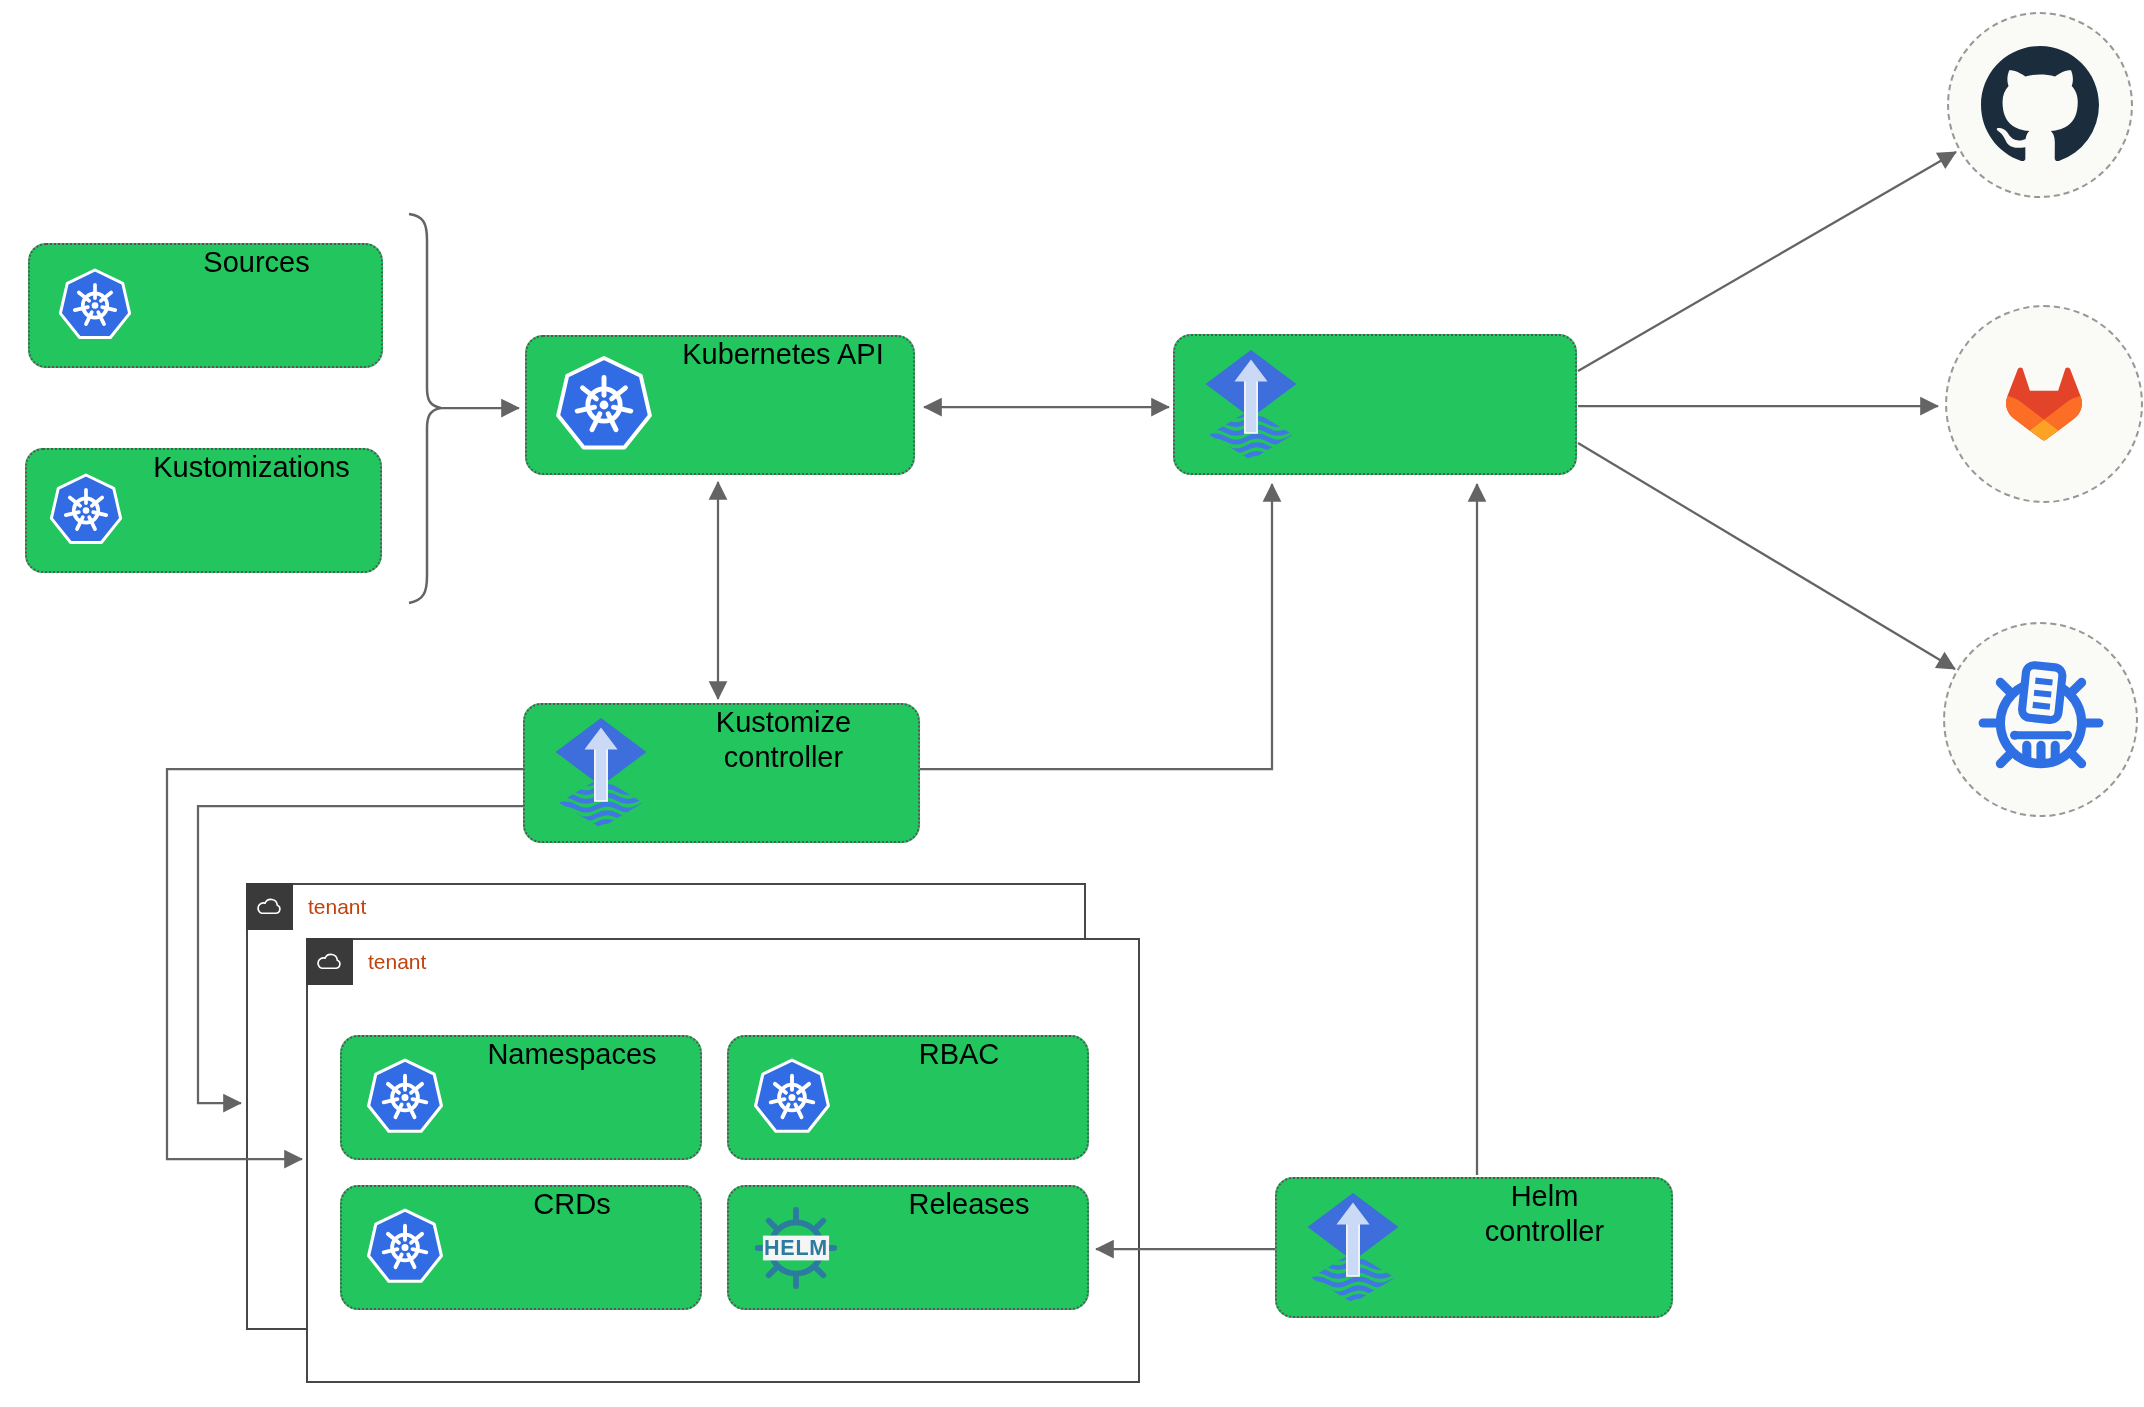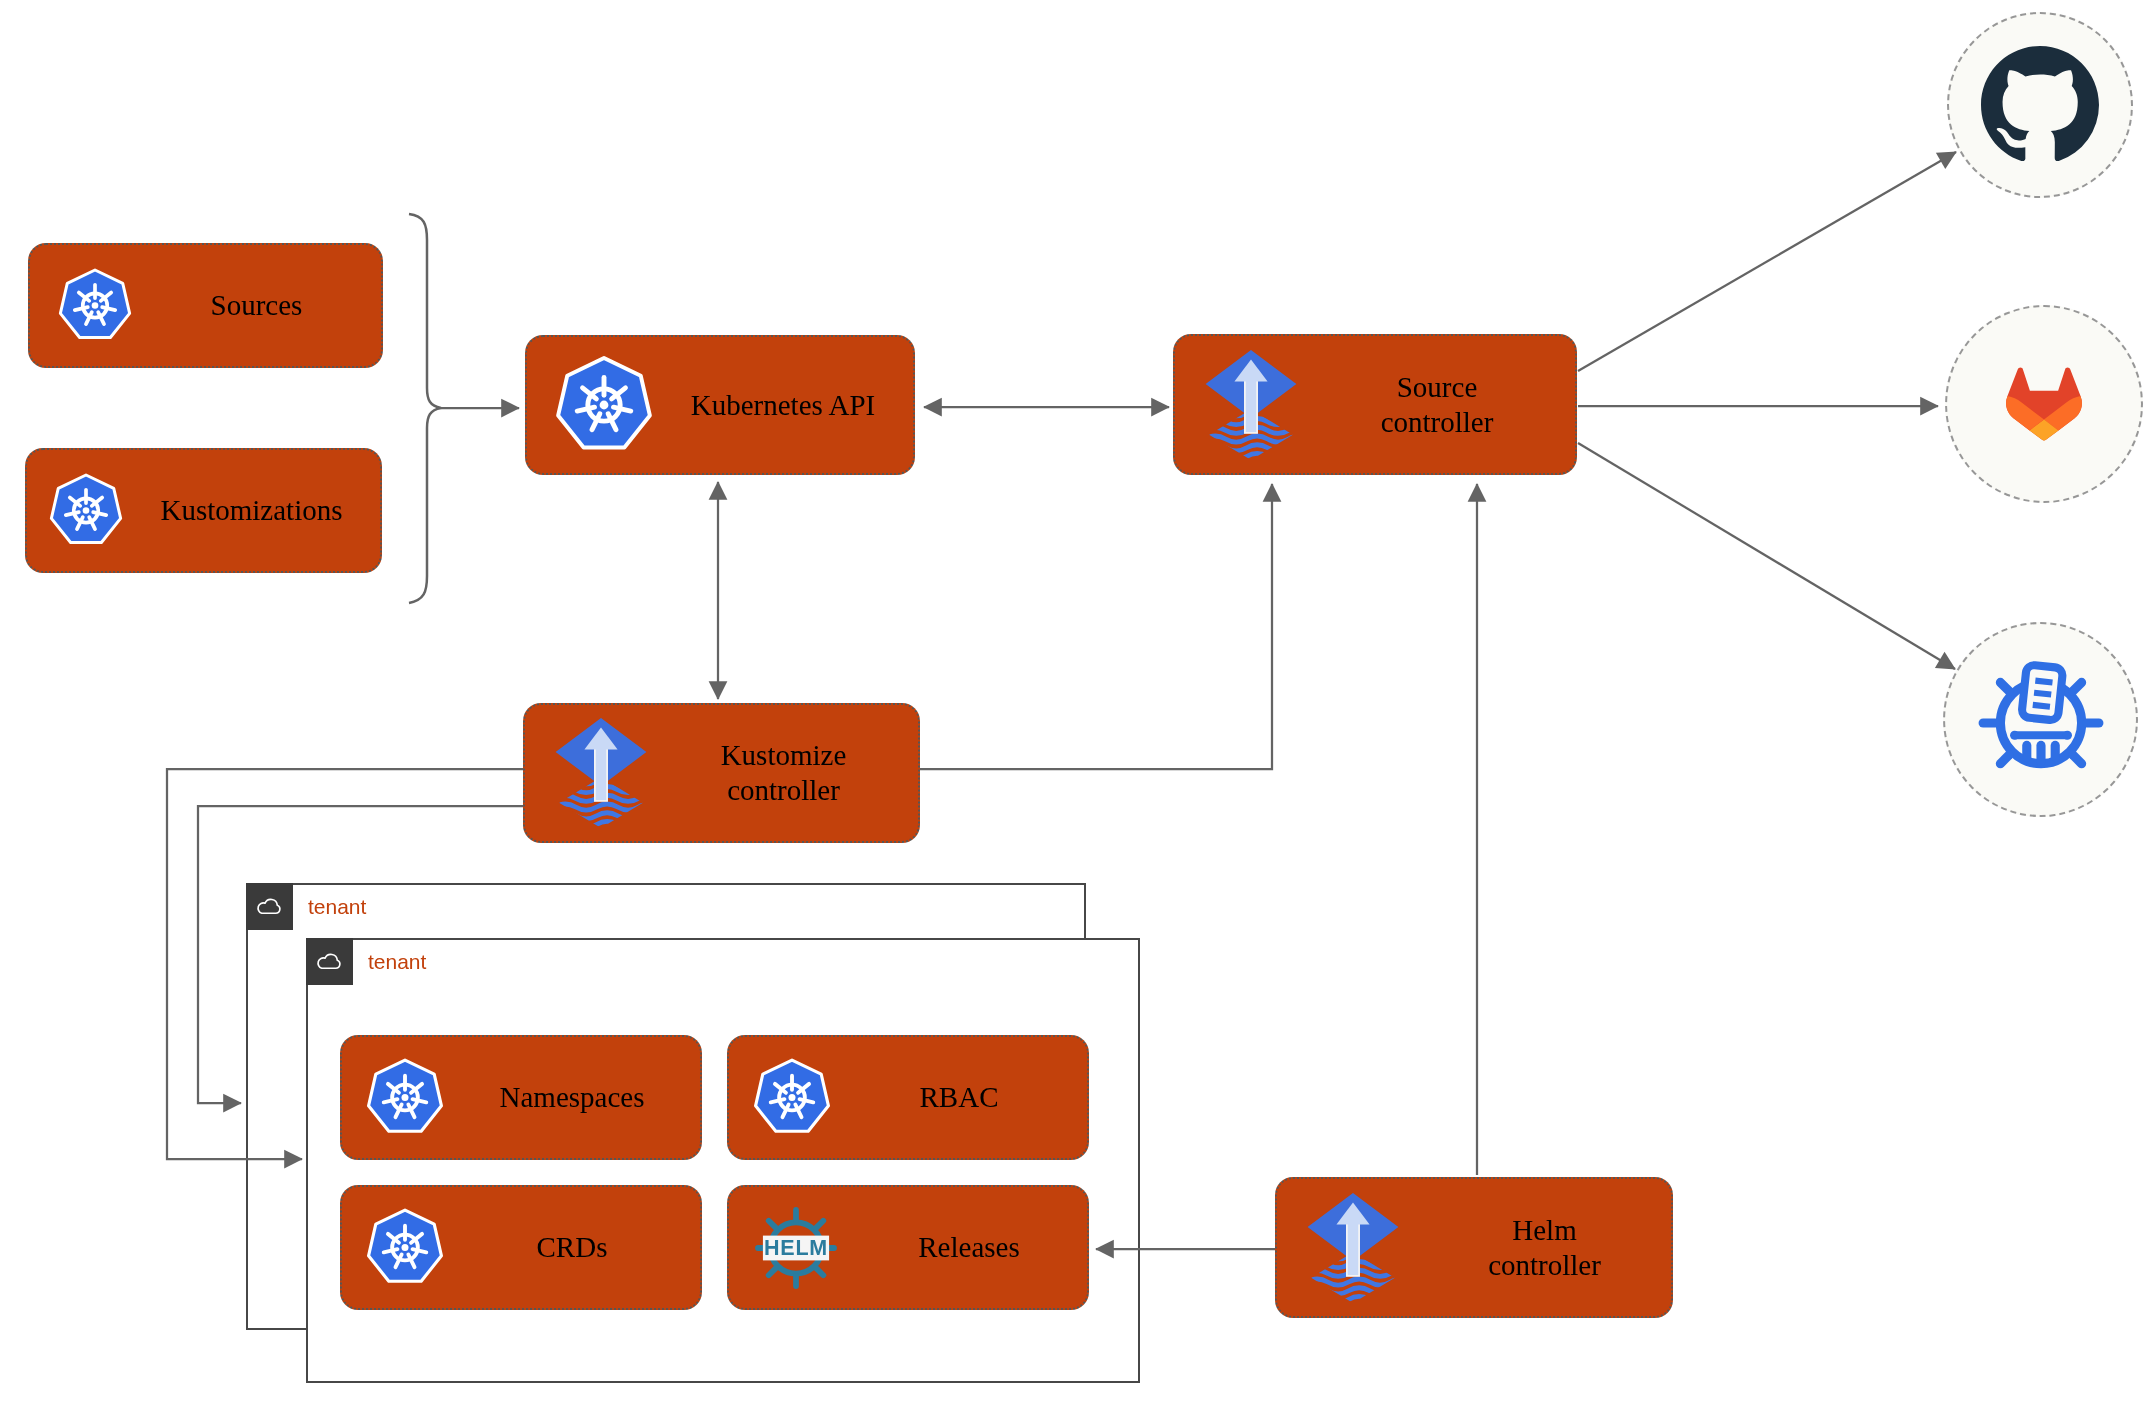--- a/index.html
+++ b/index.html
@@ -1,20 +1,20 @@
 <!DOCTYPE html>
 <html><head>
 <meta charset="utf-8">
 <style>
   html,body{margin:0;padding:0;background:#fff;}
   .canvas{position:relative;width:2144px;height:1407px;background:#FFFFFF;overflow:hidden;
           font-family:"Liberation Sans","DejaVu Sans",sans-serif;}
   
-  .node{position:absolute;background:#c2410c;border:2px dotted #565656;border-radius:18px;
-        display:flex;align-items:center;box-sizing:border-box;z-index:3;font-family:Liberation Serif, serif;}
+  .node{position:absolute;background:#22c55e;border:2px dotted #565656;border-radius:18px;
+        display:flex;box-sizing:border-box;z-index:3;}
   .node .ic{flex:0 0 auto;margin-left:28px;display:flex;align-items:center;}
   .node .lbl{flex:1;text-align:center;font-size:29px;color:#000;line-height:1.2;padding:0 14px;}
   .node--2line .lbl{max-width:180px;margin:0 auto;padding:0;}
   
   .extc{position:absolute;border-radius:50%;background:#FAFAF6;border:2px dashed #979797;
         display:flex;align-items:center;justify-content:center;box-sizing:border-box;z-index:3;}
   
   .tenant{position:absolute;background:#FFFFFF;border:2px solid #474747;box-sizing:border-box;}
   .tenant .tab{position:absolute;top:-2px;left:-2px;width:47px;height:47px;background:#3A3A3A;
         display:flex;align-items:center;justify-content:center;}
@@ -171,21 +171,20 @@
       </span>
     <span class="lbl">Kustomizations</span>
   </div>
 
   <div class="node node--2line" style="left:1173px;top:334px;width:404px;height:141px;">
     <span class="ic">
         <svg width="96" height="110">
           <use href="#sym-flux"></use>
         </svg>
       </span>
-    <span class="lbl">Source controller</span>
   </div>
 
   <div class="node node--2line" style="left:523px;top:703px;width:397px;height:140px;">
     <span class="ic">
         <svg width="96" height="110">
           <use href="#sym-flux"></use>
         </svg>
       </span>
     <span class="lbl">Kustomize controller</span>
   </div>

